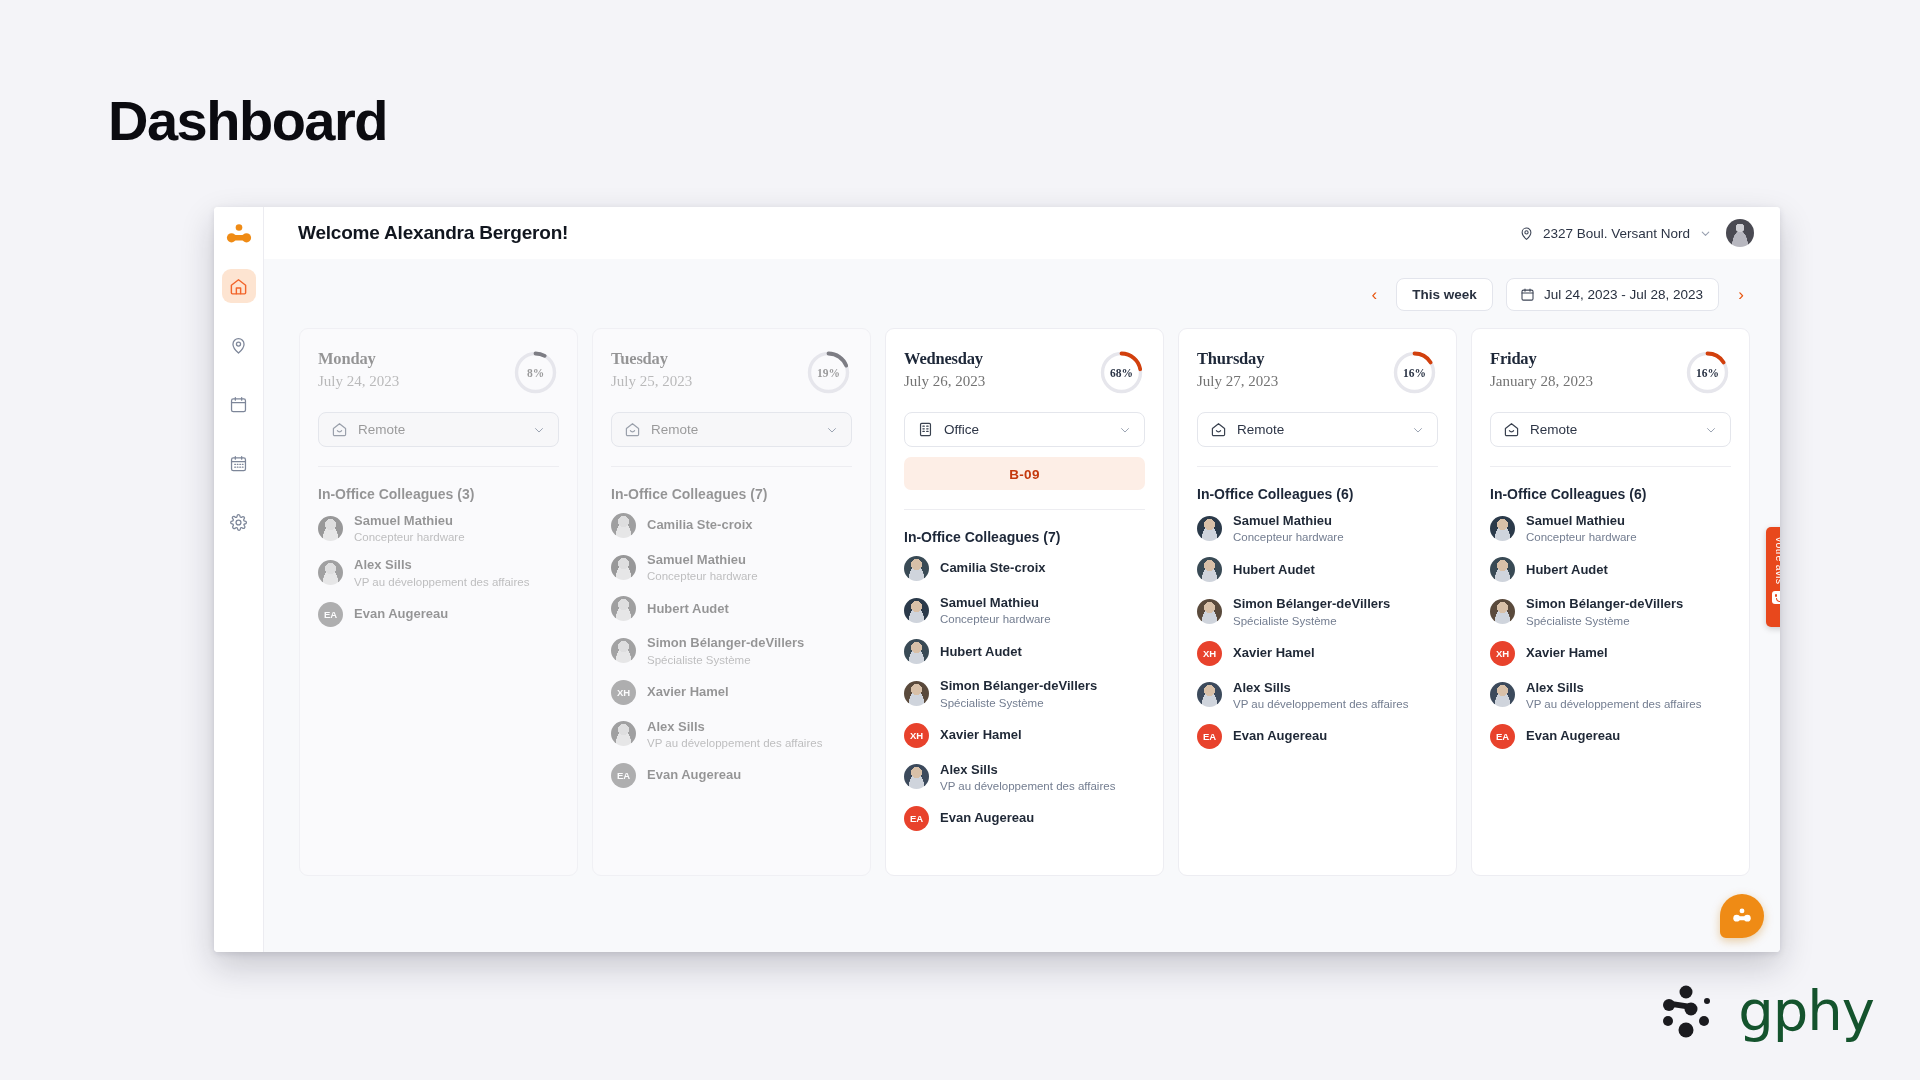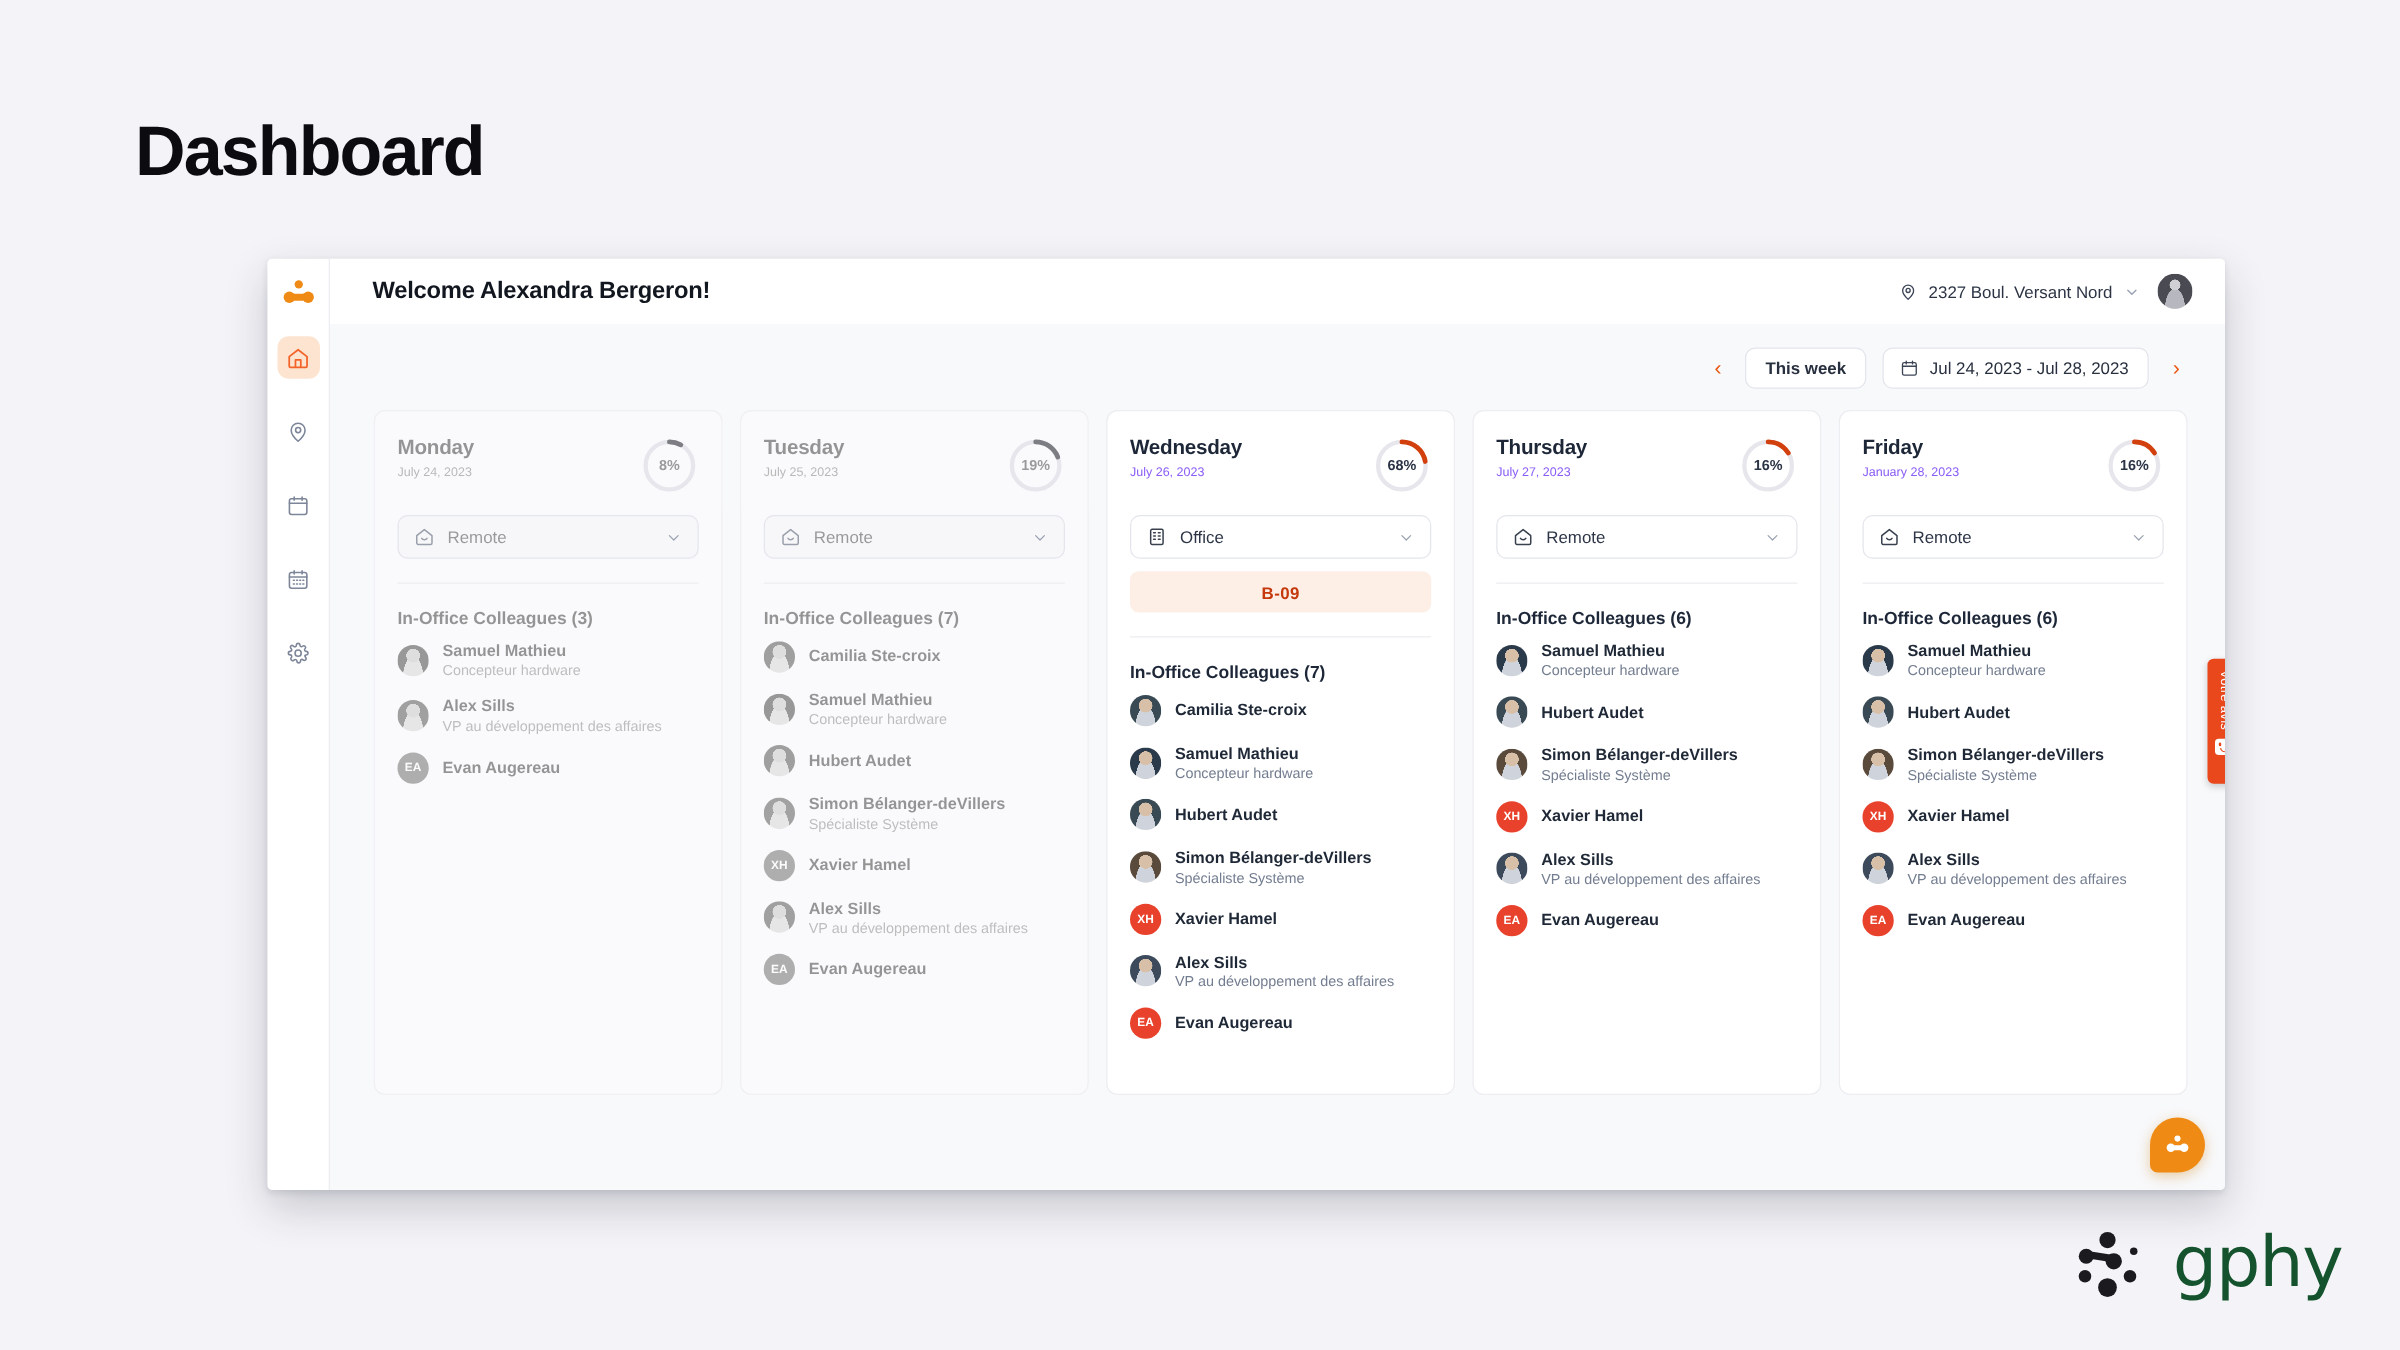--- a/index.html
+++ b/index.html
@@ -146,28 +146,28 @@
   .day-card.past .day-name,
   .day-card.past .day-date,
   .day-card.past .colleagues-title,
   .day-card.past .person-name,
   .day-card.past .person-role,
   .day-card.past .ring-label,
   .day-card.past .mode-label { filter: grayscale(1); opacity: 0.48; }
   .day-card.past .mode-select { background: #f7f7f9; }
   .day-card.past .avatar { filter: grayscale(1); opacity: .5; }
 
-  .card-head { display: flex; align-items: flex-start; }
+  .card-head { display: flex; align-items: flex-start; font-family: Liberation Serif, serif; }
   .card-head-text { flex: 1; min-width: 0; }
   .day-name {
     font-size: 16.5px; font-weight: 700; color: #1d2738;
     letter-spacing: -0.2px; line-height: 1.2;
   }
   .day-date {
-    font-size: 10px; color: #8b5cf6; margin-top: 4px;
+    font-size: 15px; color: #737373; margin-top: 4px;
   }
 
   .ring { width: 47px; height: 47px; position: relative; flex-shrink: 0; }
   .ring svg { display: block; transform: rotate(-90deg); }
   .ring-label {
     position: absolute; inset: 0;
     display: flex; align-items: center; justify-content: center;
     font-size: 11.5px; font-weight: 600; color: #2b3446;
   }
 

